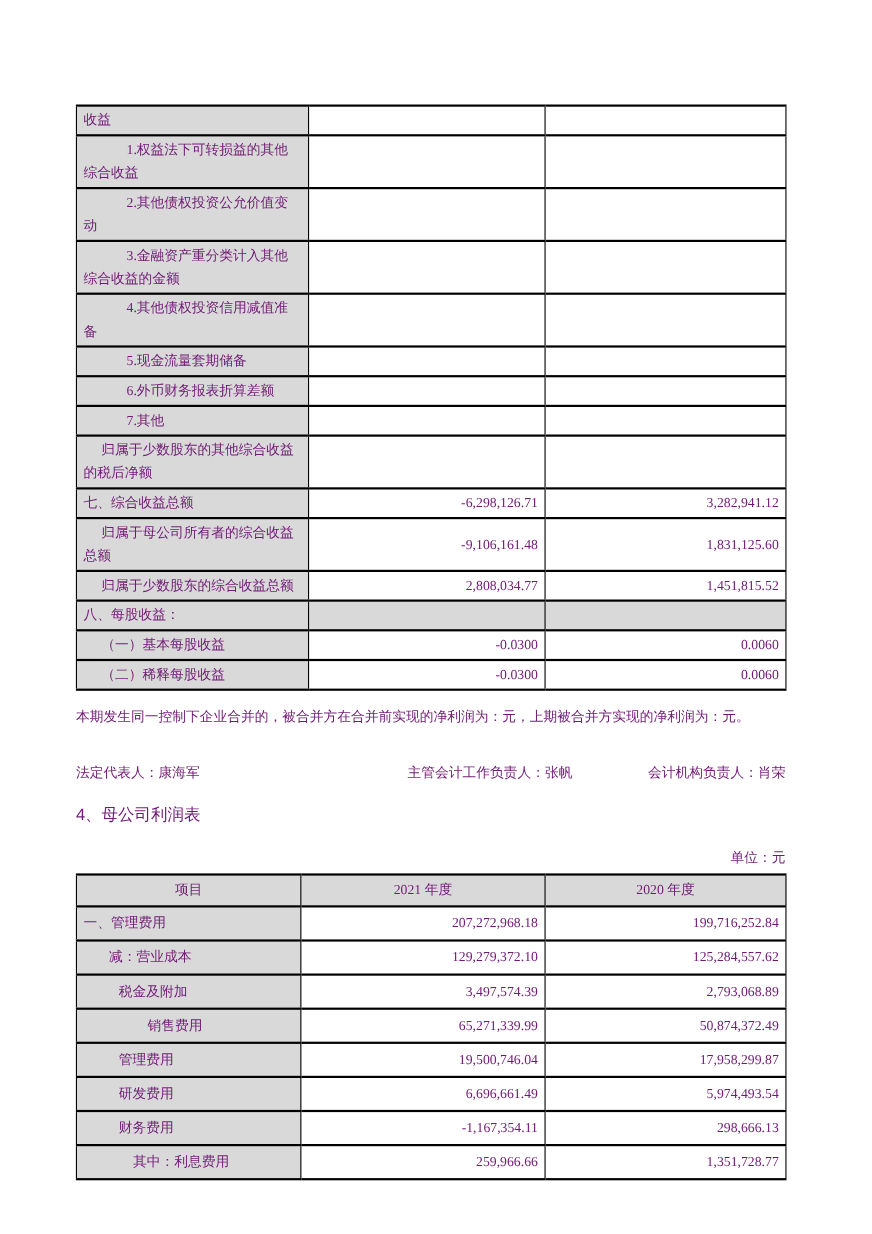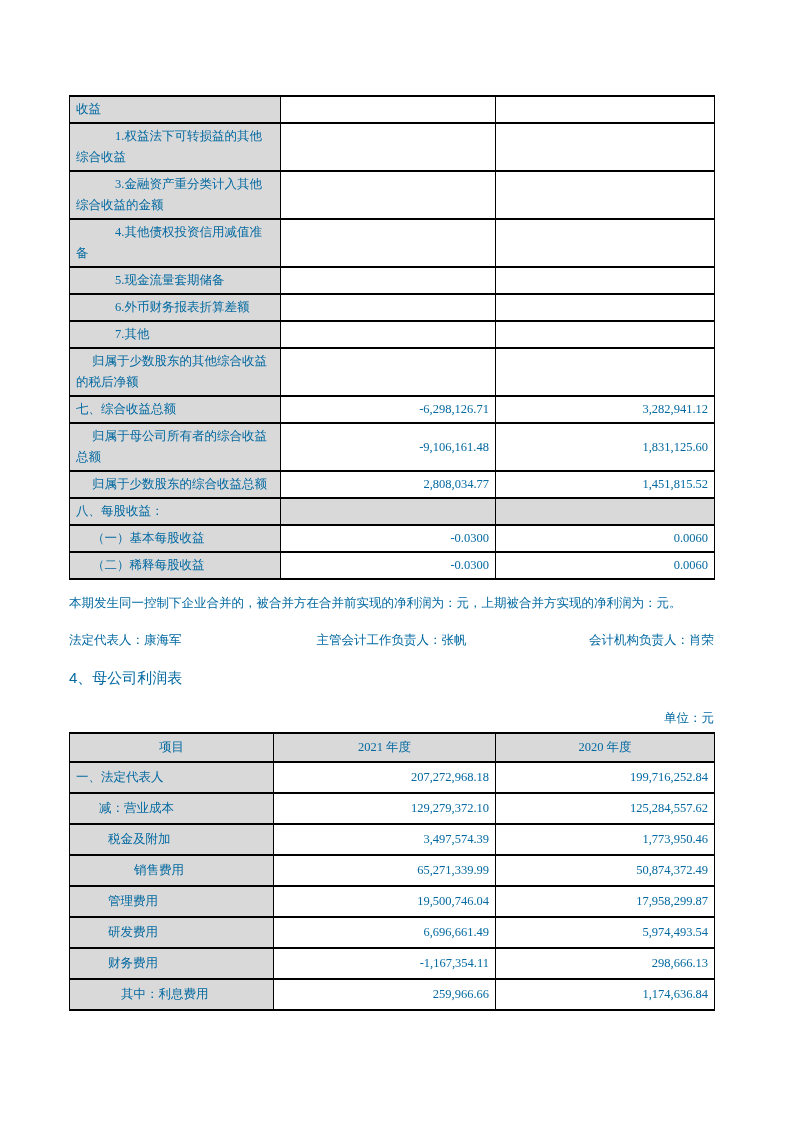--- a/index.html
+++ b/index.html
@@ -2,21 +2,21 @@
 <html><head>
 <meta charset="utf-8">
 <style>
   html,body{margin:0;padding:0;background:#e8e8e8;}
   .page{
     position:relative;
     width:793px;height:1122px;
     margin:0 auto;
     background:#ffffff;
     font-family:"Liberation Serif","DejaVu Serif",serif;
-    color:#0369a1;
+    color:#701a75;
     overflow:hidden;
   }
   .content{position:absolute;left:69px;top:95px;width:645px;}
   table.fin-table{
     border-collapse:collapse;
     table-layout:fixed;
     width:645px;
     font-size:12.5px;
   }
   table.fin-table td, table.fin-table th{
@@ -40,25 +40,25 @@
     padding:3px 6px;
   }
   .note{
     margin:13px 0 16px 0;
     font-size:12.5px;
     line-height:21px;
   }
   .signatures{
     display:grid;
     grid-template-columns:30% 40% 30%;
-    margin-top:16px;
+    margin-top:30px;
     font-size:12.5px;
     line-height:21px;
   }
-  .signatures .sig-mid{text-align:center;}
+  .signatures .sig-mid{text-align:right;}
   .signatures .sig-right{text-align:right;}
   .section-heading{
     margin:18px 0 0 0;
     font-size:15px;
     font-weight:normal;
     font-family:"Liberation Sans","DejaVu Sans",sans-serif;
   }
   .unit-line{
     margin:22px 0 5px 0;
     text-align:right;
@@ -78,20 +78,25 @@
         <col style="width:219px">
       </colgroup>
       <tbody>
           <tr>
             <td class="lbl" style="text-indent: 0px;">收益</td>
             <td class="val"></td>
             <td class="val"></td>
           </tr>
           <tr>
             <td class="lbl" style="text-indent: 39px;">1.权益法下可转损益的其他综合收益</td>
+            <td class="val"></td>
+            <td class="val"></td>
+          </tr>
+          <tr>
+            <td class="lbl" style="text-indent: 39px;">2.其他债权投资公允价值变动</td>
             <td class="val"></td>
             <td class="val"></td>
           </tr>
           <tr>
             <td class="lbl" style="text-indent: 39px;">3.金融资产重分类计入其他综合收益的金额</td>
             <td class="val"></td>
             <td class="val"></td>
           </tr>
           <tr>
             <td class="lbl" style="text-indent: 39px;">4.其他债权投资信用减值准备</td>
@@ -171,33 +176,33 @@
       </colgroup>
       <thead>
         <tr>
           <th>项目</th>
           <th>2021 年度</th>
           <th>2020 年度</th>
         </tr>
       </thead>
       <tbody>
           <tr>
-            <td class="lbl" style="text-indent: 0px;">一、法定代表人</td>
+            <td class="lbl" style="text-indent: 0px;">一、管理费用</td>
             <td class="val">207,272,968.18</td>
             <td class="val">199,716,252.84</td>
           </tr>
           <tr>
             <td class="lbl" style="text-indent: 23px;">减：营业成本</td>
             <td class="val">129,279,372.10</td>
             <td class="val">125,284,557.62</td>
           </tr>
           <tr>
             <td class="lbl" style="text-indent: 32px;">税金及附加</td>
             <td class="val">3,497,574.39</td>
-            <td class="val">1,773,950.46</td>
+            <td class="val">2,793,068.89</td>
           </tr>
           <tr>
             <td class="lbl" style="text-indent: 32px; padding-left: 32px;">销售费用</td>
             <td class="val">65,271,339.99</td>
             <td class="val">50,874,372.49</td>
           </tr>
           <tr>
             <td class="lbl" style="text-indent: 32px;">管理费用</td>
             <td class="val">19,500,746.04</td>
             <td class="val">17,958,299.87</td>
@@ -208,19 +213,19 @@
             <td class="val">5,974,493.54</td>
           </tr>
           <tr>
             <td class="lbl" style="text-indent: 32px;">财务费用</td>
             <td class="val">-1,167,354.11</td>
             <td class="val">298,666.13</td>
           </tr>
           <tr>
             <td class="lbl" style="text-indent: 45px;">其中：利息费用</td>
             <td class="val">259,966.66</td>
-            <td class="val">1,174,636.84</td>
+            <td class="val">1,351,728.77</td>
           </tr>
         </tbody>
     </table>
 
   </div>
 </div>
 
 </body></html>

